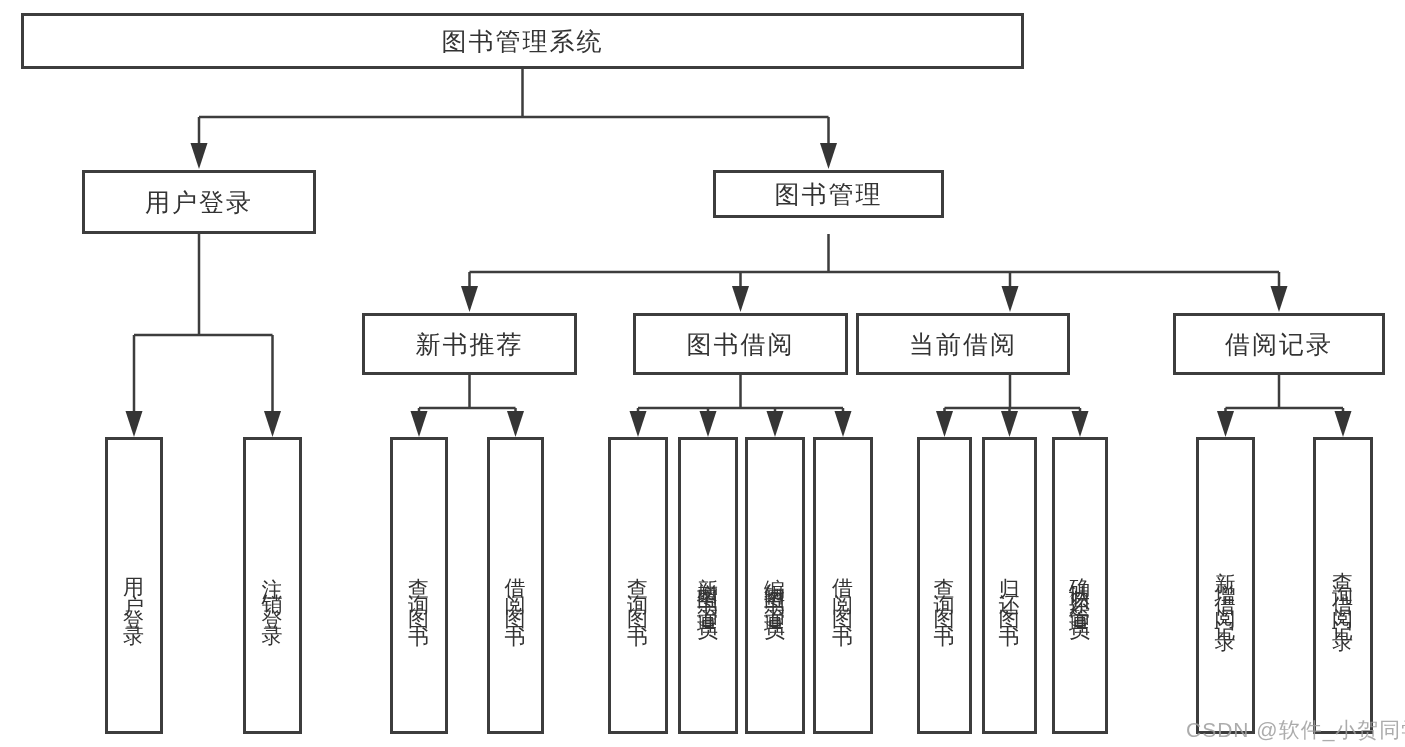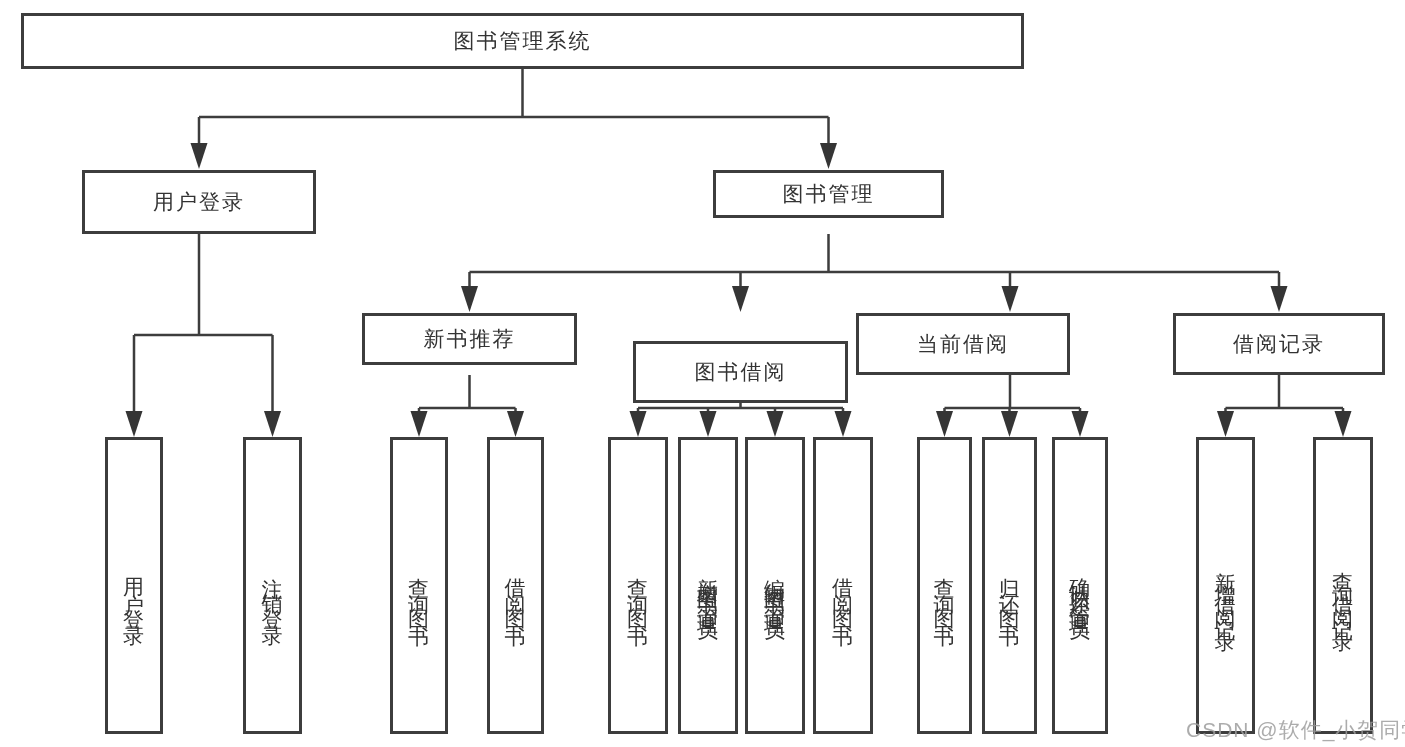--- a/index.html
+++ b/index.html
@@ -13,21 +13,21 @@
   .wires { position:absolute; left:0; top:0; z-index:1; }
   .node {
     position:absolute;
     box-sizing:border-box;
     background:#ffffff;
     border:3px solid #3d3d3d;
     display:flex; align-items:center; justify-content:center;
     color:#333333;
     z-index:2;
   }
-  .h { font-size:21px; letter-spacing:2px; }
+  .h { font-size:25px; letter-spacing:2px; }
   .v { top:437px; height:297px; }
   .vt {
     writing-mode:vertical-rl;
     font-size:21px;
     line-height:1;
     color:#333333;
   }
   .sp-lg { letter-spacing:16px; margin-top:14px; }
   .sp-md { letter-spacing:12px; margin-top:11px; }
   .sp-sm { letter-spacing:6px;  margin-top:5px; }
@@ -100,24 +100,24 @@
     <span>图书管理系统</span>
   </div>
 
   <div class="node h" style="left:82px; top:170px; width:234px; height:64px;">
     <span>用户登录</span>
   </div>
   <div class="node h" style="left:713px; top:170px; width:231px; height:48px;">
     <span>图书管理</span>
   </div>
 
-  <div class="node h" style="left:362px; top:313px; width:215px; height:52px;">
+  <div class="node h" style="left:362px; top:313px; width:215px; height:62px;">
     <span>新书推荐</span>
   </div>
-  <div class="node h" style="left:633px; top:313px; width:215px; height:62px;margin-top:28px;">
+  <div class="node h" style="left:633px; top:313px; width:215px; height:62px;">
     <span>图书借阅</span>
   </div>
   <div class="node h" style="left:856px; top:313px; width:214px; height:62px;">
     <span>当前借阅</span>
   </div>
   <div class="node h" style="left:1173px; top:313px; width:212px; height:62px;">
     <span>借阅记录</span>
   </div>
 
   <div class="node v" style="left:105px; width:58px;">

